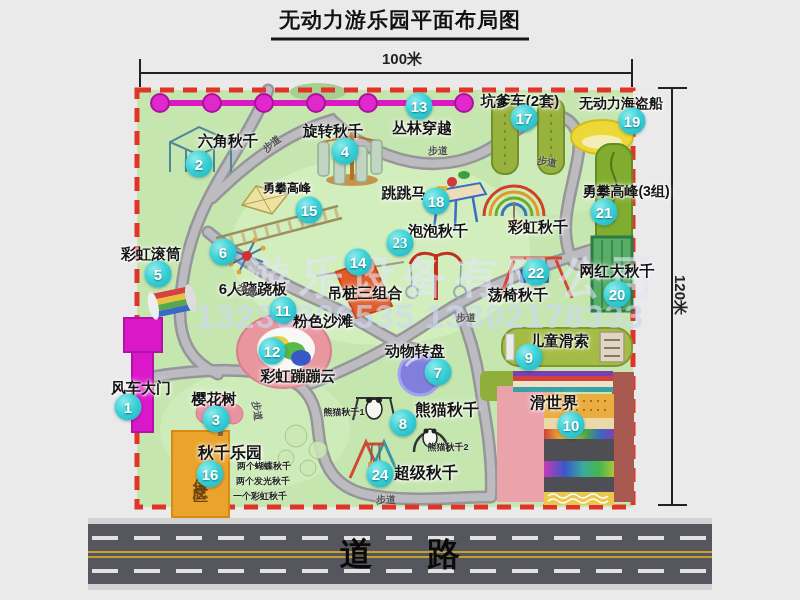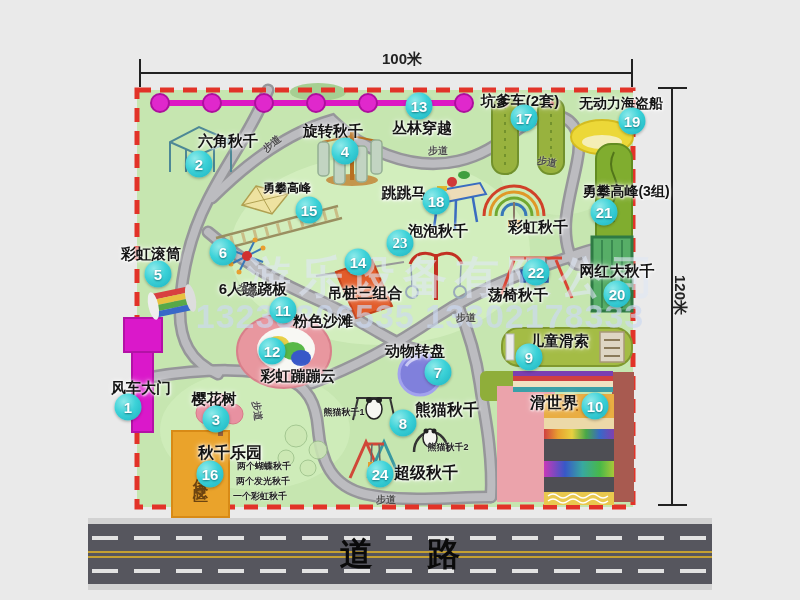--- a/index.html
+++ b/index.html
@@ -317,20 +317,21 @@
     <rect x="88" y="518" width="624" height="6" fill="#d2d2d2"></rect>
     <rect x="88" y="524" width="624" height="60" fill="#56565e"></rect>
     <rect x="88" y="584" width="624" height="6" fill="#d2d2d2"></rect>
     <line x1="92" y1="538" x2="708" y2="538" stroke="#e2e2e2" stroke-width="4" stroke-dasharray="26 16"></line>
     <line x1="92" y1="571" x2="708" y2="571" stroke="#e2e2e2" stroke-width="4" stroke-dasharray="26 16"></line>
     <line x1="88" y1="552" x2="712" y2="552" stroke="#c4a032" stroke-width="2"></line>
     <line x1="88" y1="557" x2="712" y2="557" stroke="#c4a032" stroke-width="2"></line>
   </g>
 </svg>
 
+  <div class="abs title" style="left:400px;top:23px;">无动力游乐园平面布局图</div>
   <div class="abs dim" style="left:402px;top:59px;">100米</div>
   <div class="abs dim dim-right" style="left:679px;top:295px;">120米</div>
 
   <div class="wm wm1" style="left:455px;top:277px;">游乐设备有限公司</div>
   <div class="wm wm2" style="left:420px;top:316px;">13233806535 13302178333</div>
 
   <div class="abs rest" style="left:200px;top:474px;">休息区</div>
 
   <div id="labels-layer">
       <div class="attr-label" style="left: 141px; top: 388px;">风车大门</div>
@@ -347,21 +348,21 @@
       <div class="badge" style="left: 223px; top: 252px;">6</div>
       <div class="attr-label" style="left: 415px; top: 351px;">动物转盘</div>
       <div class="badge" style="left: 438px; top: 372px;">7</div>
       <div class="attr-label" style="left: 447px; top: 410px; font-size: 16px;">熊猫秋千</div>
       <div class="badge" style="left: 403px; top: 423px;">8</div>
       <div class="sub-label" style="left: 344px; top: 412px;">熊猫秋千1</div>
       <div class="sub-label" style="left: 448px; top: 447px;">熊猫秋千2</div>
       <div class="attr-label" style="left: 559px; top: 341px;">儿童滑索</div>
       <div class="badge" style="left: 529px; top: 357px;">9</div>
       <div class="attr-label" style="left: 554px; top: 403px; font-size: 16px;">滑世界</div>
-      <div class="badge" style="left: 571px; top: 406px; margin-left: 24px;">10</div>
+      <div class="badge" style="left: 571px; top: 425px;">10</div>
       <div class="attr-label" style="left: 323px; top: 321px;">粉色沙滩</div>
       <div class="badge" style="left: 283px; top: 310px;">11</div>
       <div class="attr-label" style="left: 298px; top: 376px;">彩虹蹦蹦云</div>
       <div class="badge" style="left: 272px; top: 351px;">12</div>
       <div class="attr-label" style="left: 422px; top: 128px;">丛林穿越</div>
       <div class="badge" style="left: 419px; top: 106px;">13</div>
       <div class="attr-label" style="left: 359px; top: 293px; padding-left: 12px;">吊桩三组合</div>
       <div class="badge" style="left: 358px; top: 262px;">14</div>
       <div class="attr-label" style="left: 287px; top: 188px; font-size: 12px;">勇攀高峰</div>
       <div class="badge" style="left: 309px; top: 210px;">15</div>

